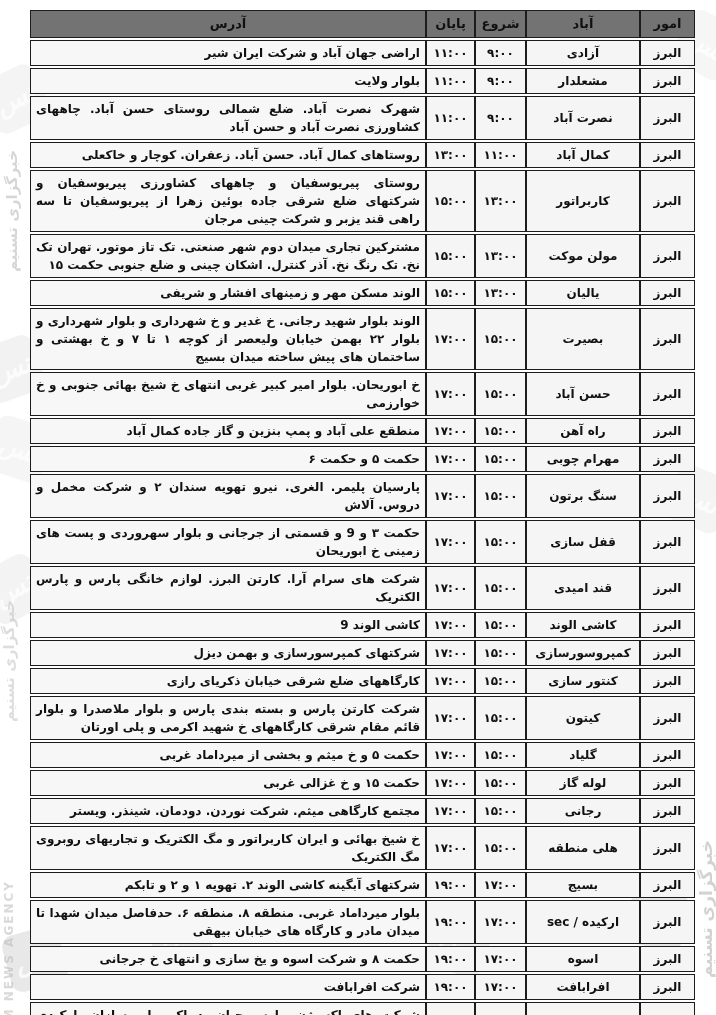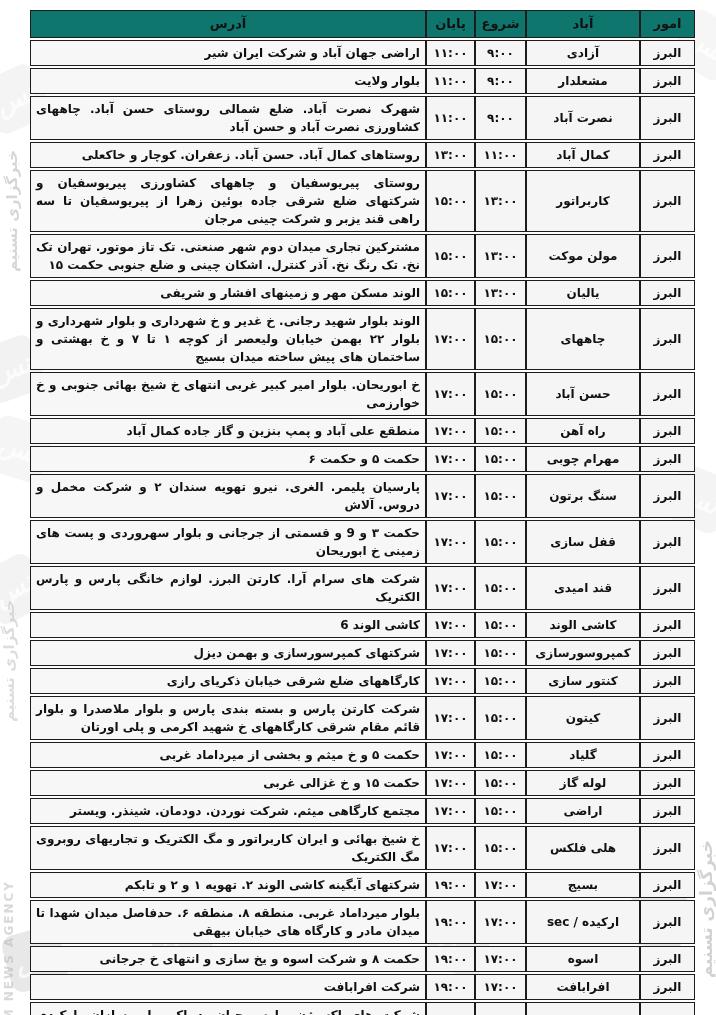--- a/index.html
+++ b/index.html
@@ -35,21 +35,21 @@
   col.c-feeder  { width:114px; }
   col.c-start   { width:51px; }
   col.c-end     { width:49px; }
   col.c-address { width:auto; }
   th, td {
     border:1px solid #1c1c1c;
     font-size:12px; font-weight:bold;
     padding:3px 5px; line-height:1.5;
     vertical-align:middle;
   }
-  th { background:#0f766e; text-align:center; font-size:13px; }
+  th { background:#737373; text-align:center; font-size:13px; }
   td { background:#f5f5f5; text-align:center; }
   td.cell-address { text-align:justify; text-align-last:right; background:#f7f7f7;margin-top:20px; }
 </style>
 </head>
 <body>
 
 <div class="wm wm-logo" style="left:-14px; top:70px; opacity:.18; transform:rotate(-25deg);">تس</div>
 <div class="wm wm-logo" style="left:-18px; top:340px; opacity:.22; transform:rotate(-20deg);">تس</div>
 <div class="wm wm-logo" style="left:-10px; top:420px; opacity:.16; transform:rotate(18deg);">تس</div>
 <div class="wm wm-logo" style="left:-16px; top:560px; opacity:.2; transform:rotate(-28deg);">تس</div>
@@ -128,21 +128,21 @@
     </tr>
         <tr>
       <td class="cell-amoor">البرز</td>
       <td class="cell-feeder">یالیان</td>
       <td class="cell-start">۱۳:۰۰</td>
       <td class="cell-end">۱۵:۰۰</td>
       <td class="cell-address">الوند مسکن مهر و زمینهای افشار و شریفی</td>
     </tr>
         <tr>
       <td class="cell-amoor">البرز</td>
-      <td class="cell-feeder">چاههای</td>
+      <td class="cell-feeder">بصیرت</td>
       <td class="cell-start">۱۵:۰۰</td>
       <td class="cell-end">۱۷:۰۰</td>
       <td class="cell-address">الوند بلوار شهید رجانی. خ غدیر و خ شهرداری و بلوار شهرداری و بلوار ۲۲ بهمن خیابان ولیعصر از کوچه ۱ تا ۷ و خ بهشتی و ساختمان های پیش ساخته میدان بسیج</td>
     </tr>
         <tr>
       <td class="cell-amoor">البرز</td>
       <td class="cell-feeder">حسن آباد</td>
       <td class="cell-start">۱۵:۰۰</td>
       <td class="cell-end">۱۷:۰۰</td>
       <td class="cell-address">خ ابوریحان. بلوار امیر کبیر غربی انتهای خ شیخ بهائی جنوبی و خ خوارزمی</td>
@@ -180,21 +180,21 @@
       <td class="cell-feeder">قند امیدی</td>
       <td class="cell-start">۱۵:۰۰</td>
       <td class="cell-end">۱۷:۰۰</td>
       <td class="cell-address">شرکت های سرام آرا. کارتن البرز. لوازم خانگی پارس و پارس الکتریک</td>
     </tr>
         <tr>
       <td class="cell-amoor">البرز</td>
       <td class="cell-feeder">کاشی الوند</td>
       <td class="cell-start">۱۵:۰۰</td>
       <td class="cell-end">۱۷:۰۰</td>
-      <td class="cell-address">کاشی الوند 6</td>
+      <td class="cell-address">کاشی الوند 9</td>
     </tr>
         <tr>
       <td class="cell-amoor">البرز</td>
       <td class="cell-feeder">کمپروسورسازی</td>
       <td class="cell-start">۱۵:۰۰</td>
       <td class="cell-end">۱۷:۰۰</td>
       <td class="cell-address">شرکتهای کمپرسورسازی و بهمن دیزل</td>
     </tr>
         <tr>
       <td class="cell-amoor">البرز</td>
@@ -219,28 +219,28 @@
     </tr>
         <tr>
       <td class="cell-amoor">البرز</td>
       <td class="cell-feeder">لوله گاز</td>
       <td class="cell-start">۱۵:۰۰</td>
       <td class="cell-end">۱۷:۰۰</td>
       <td class="cell-address">حکمت ۱۵ و خ غزالی غربی</td>
     </tr>
         <tr>
       <td class="cell-amoor">البرز</td>
-      <td class="cell-feeder">اراضی</td>
+      <td class="cell-feeder">رجانی</td>
       <td class="cell-start">۱۵:۰۰</td>
       <td class="cell-end">۱۷:۰۰</td>
       <td class="cell-address">مجتمع کارگاهی میثم. شرکت نوردن. دودمان. شینذر. ویستر</td>
     </tr>
         <tr>
       <td class="cell-amoor">البرز</td>
-      <td class="cell-feeder">هلی فلکس</td>
+      <td class="cell-feeder">هلی منطقه</td>
       <td class="cell-start">۱۵:۰۰</td>
       <td class="cell-end">۱۷:۰۰</td>
       <td class="cell-address">خ شیخ بهائی و ایران کاربراتور و مگ الکتریک و تجاریهای روبروی مگ الکتریک</td>
     </tr>
         <tr>
       <td class="cell-amoor">البرز</td>
       <td class="cell-feeder">بسیج</td>
       <td class="cell-start">۱۷:۰۰</td>
       <td class="cell-end">۱۹:۰۰</td>
       <td class="cell-address">شرکتهای آبگینه کاشی الوند ۲. تهویه ۱ و ۲ و تابکم</td>

